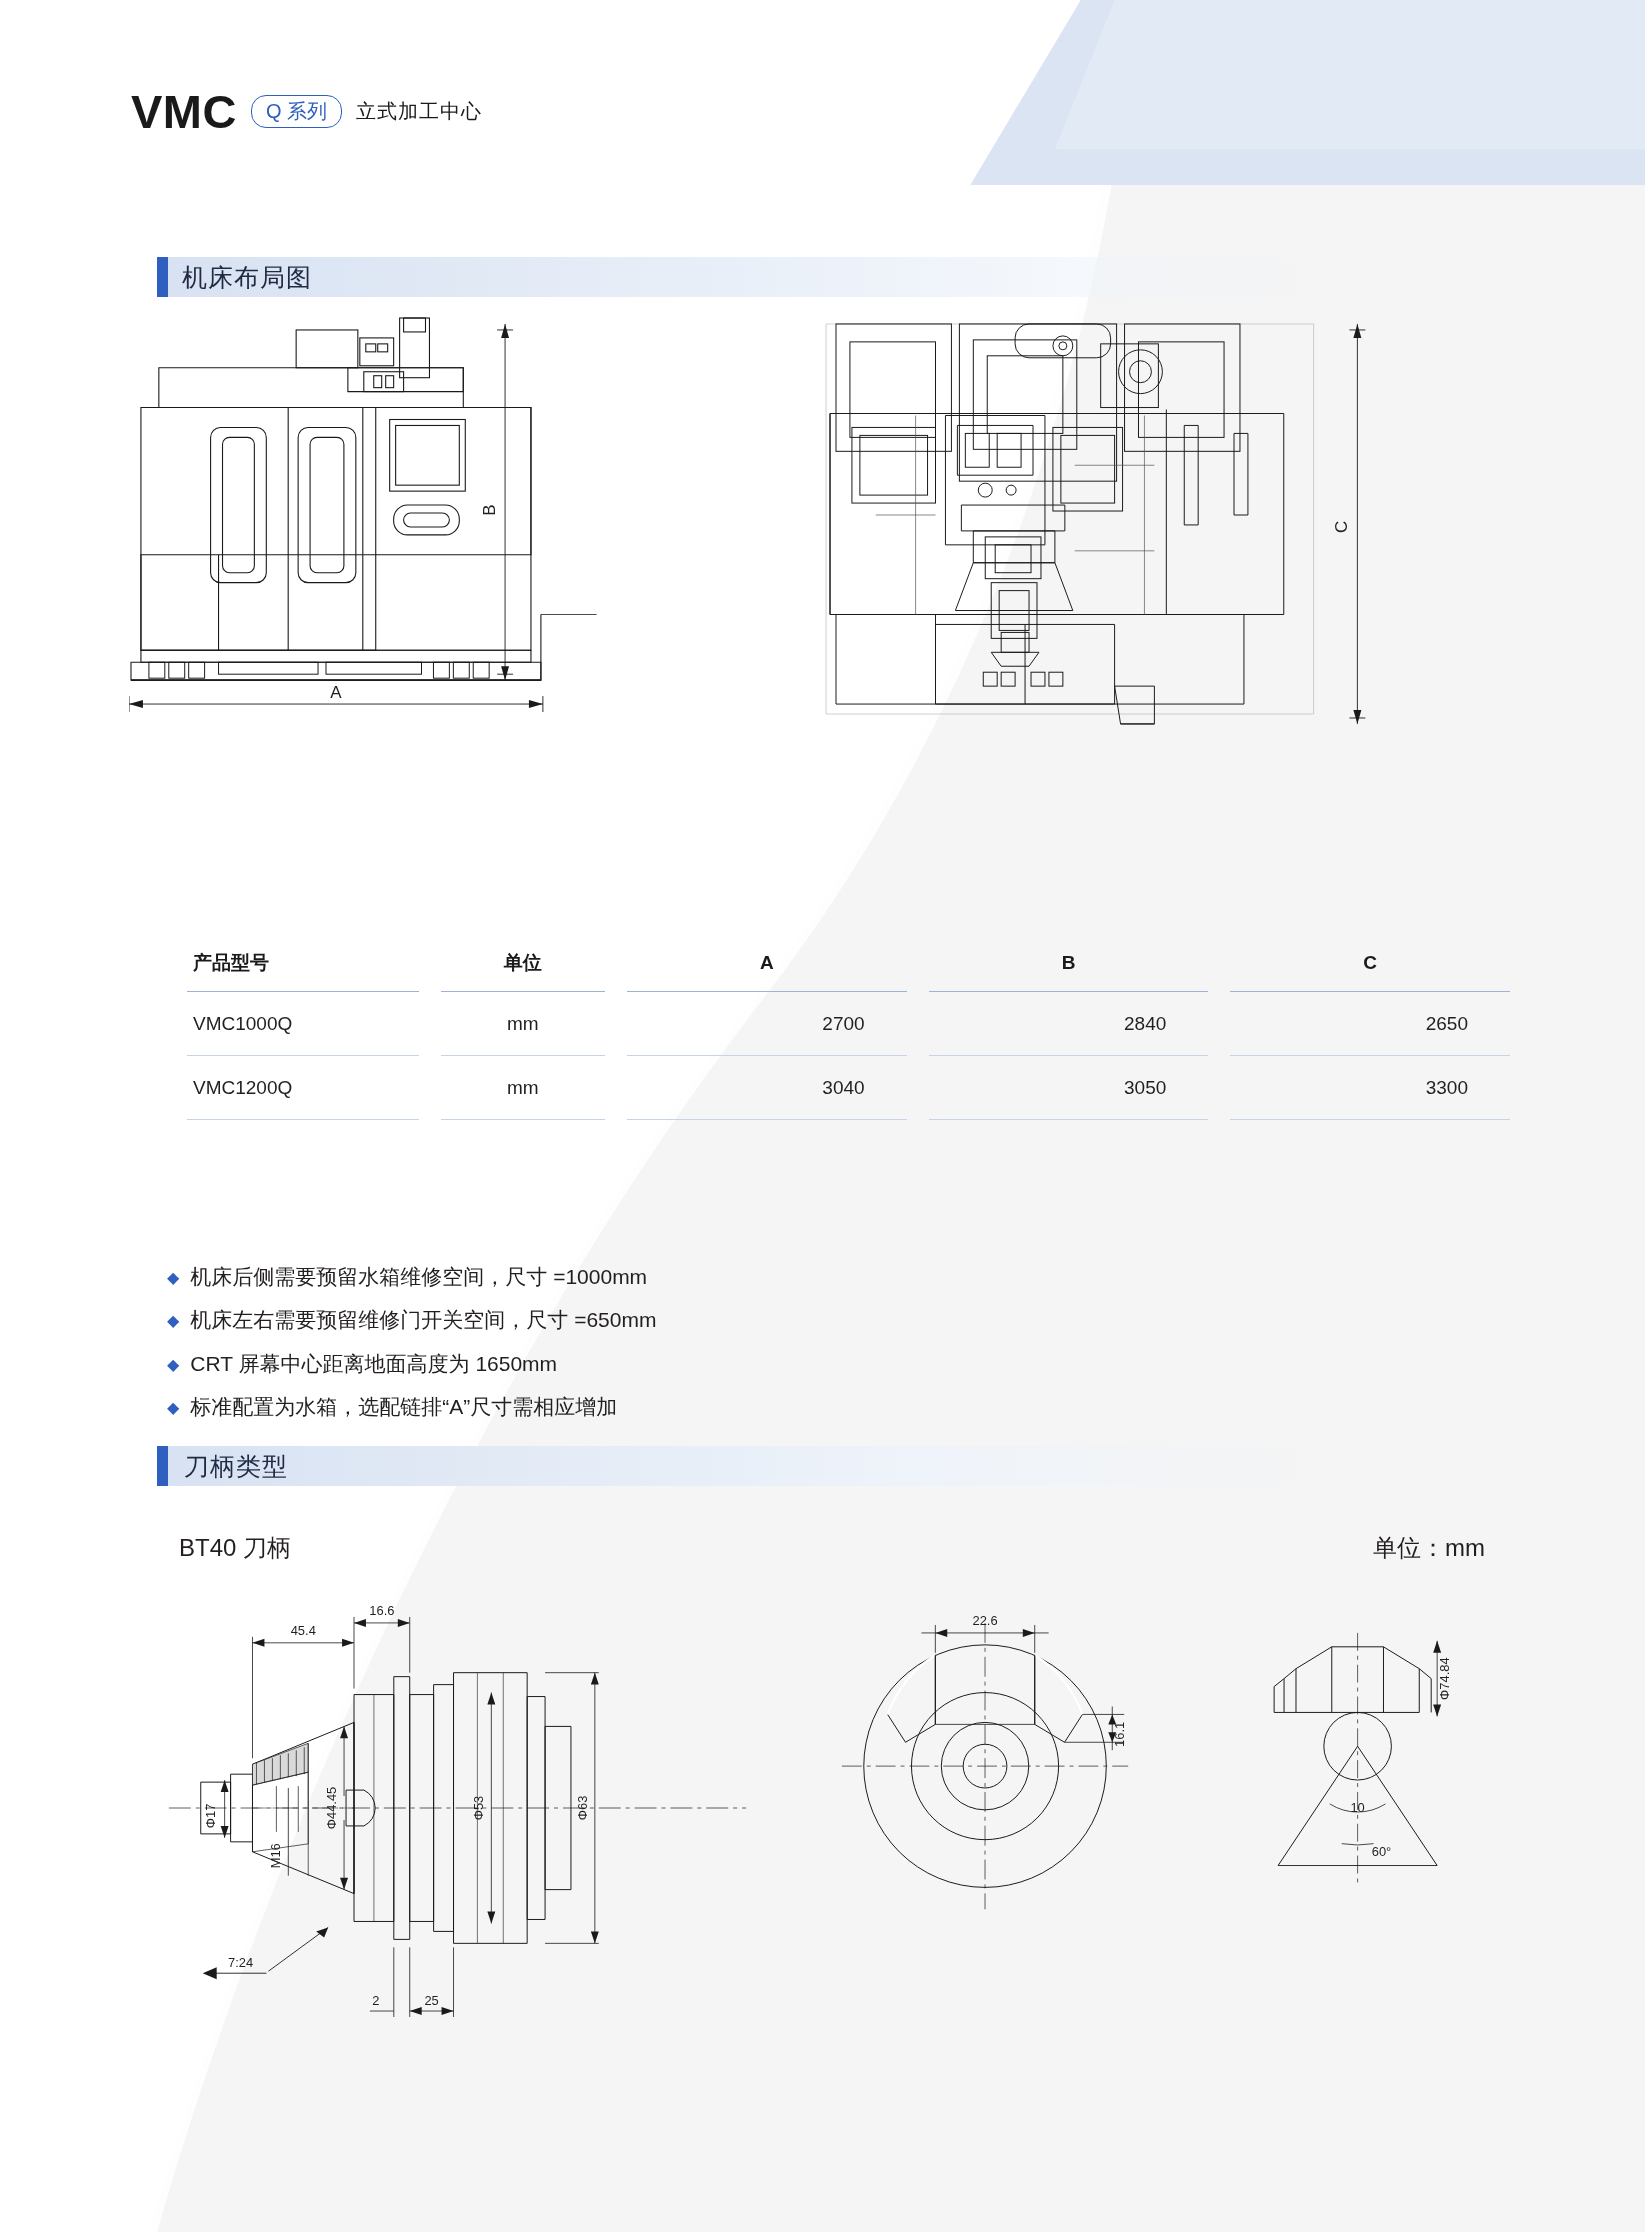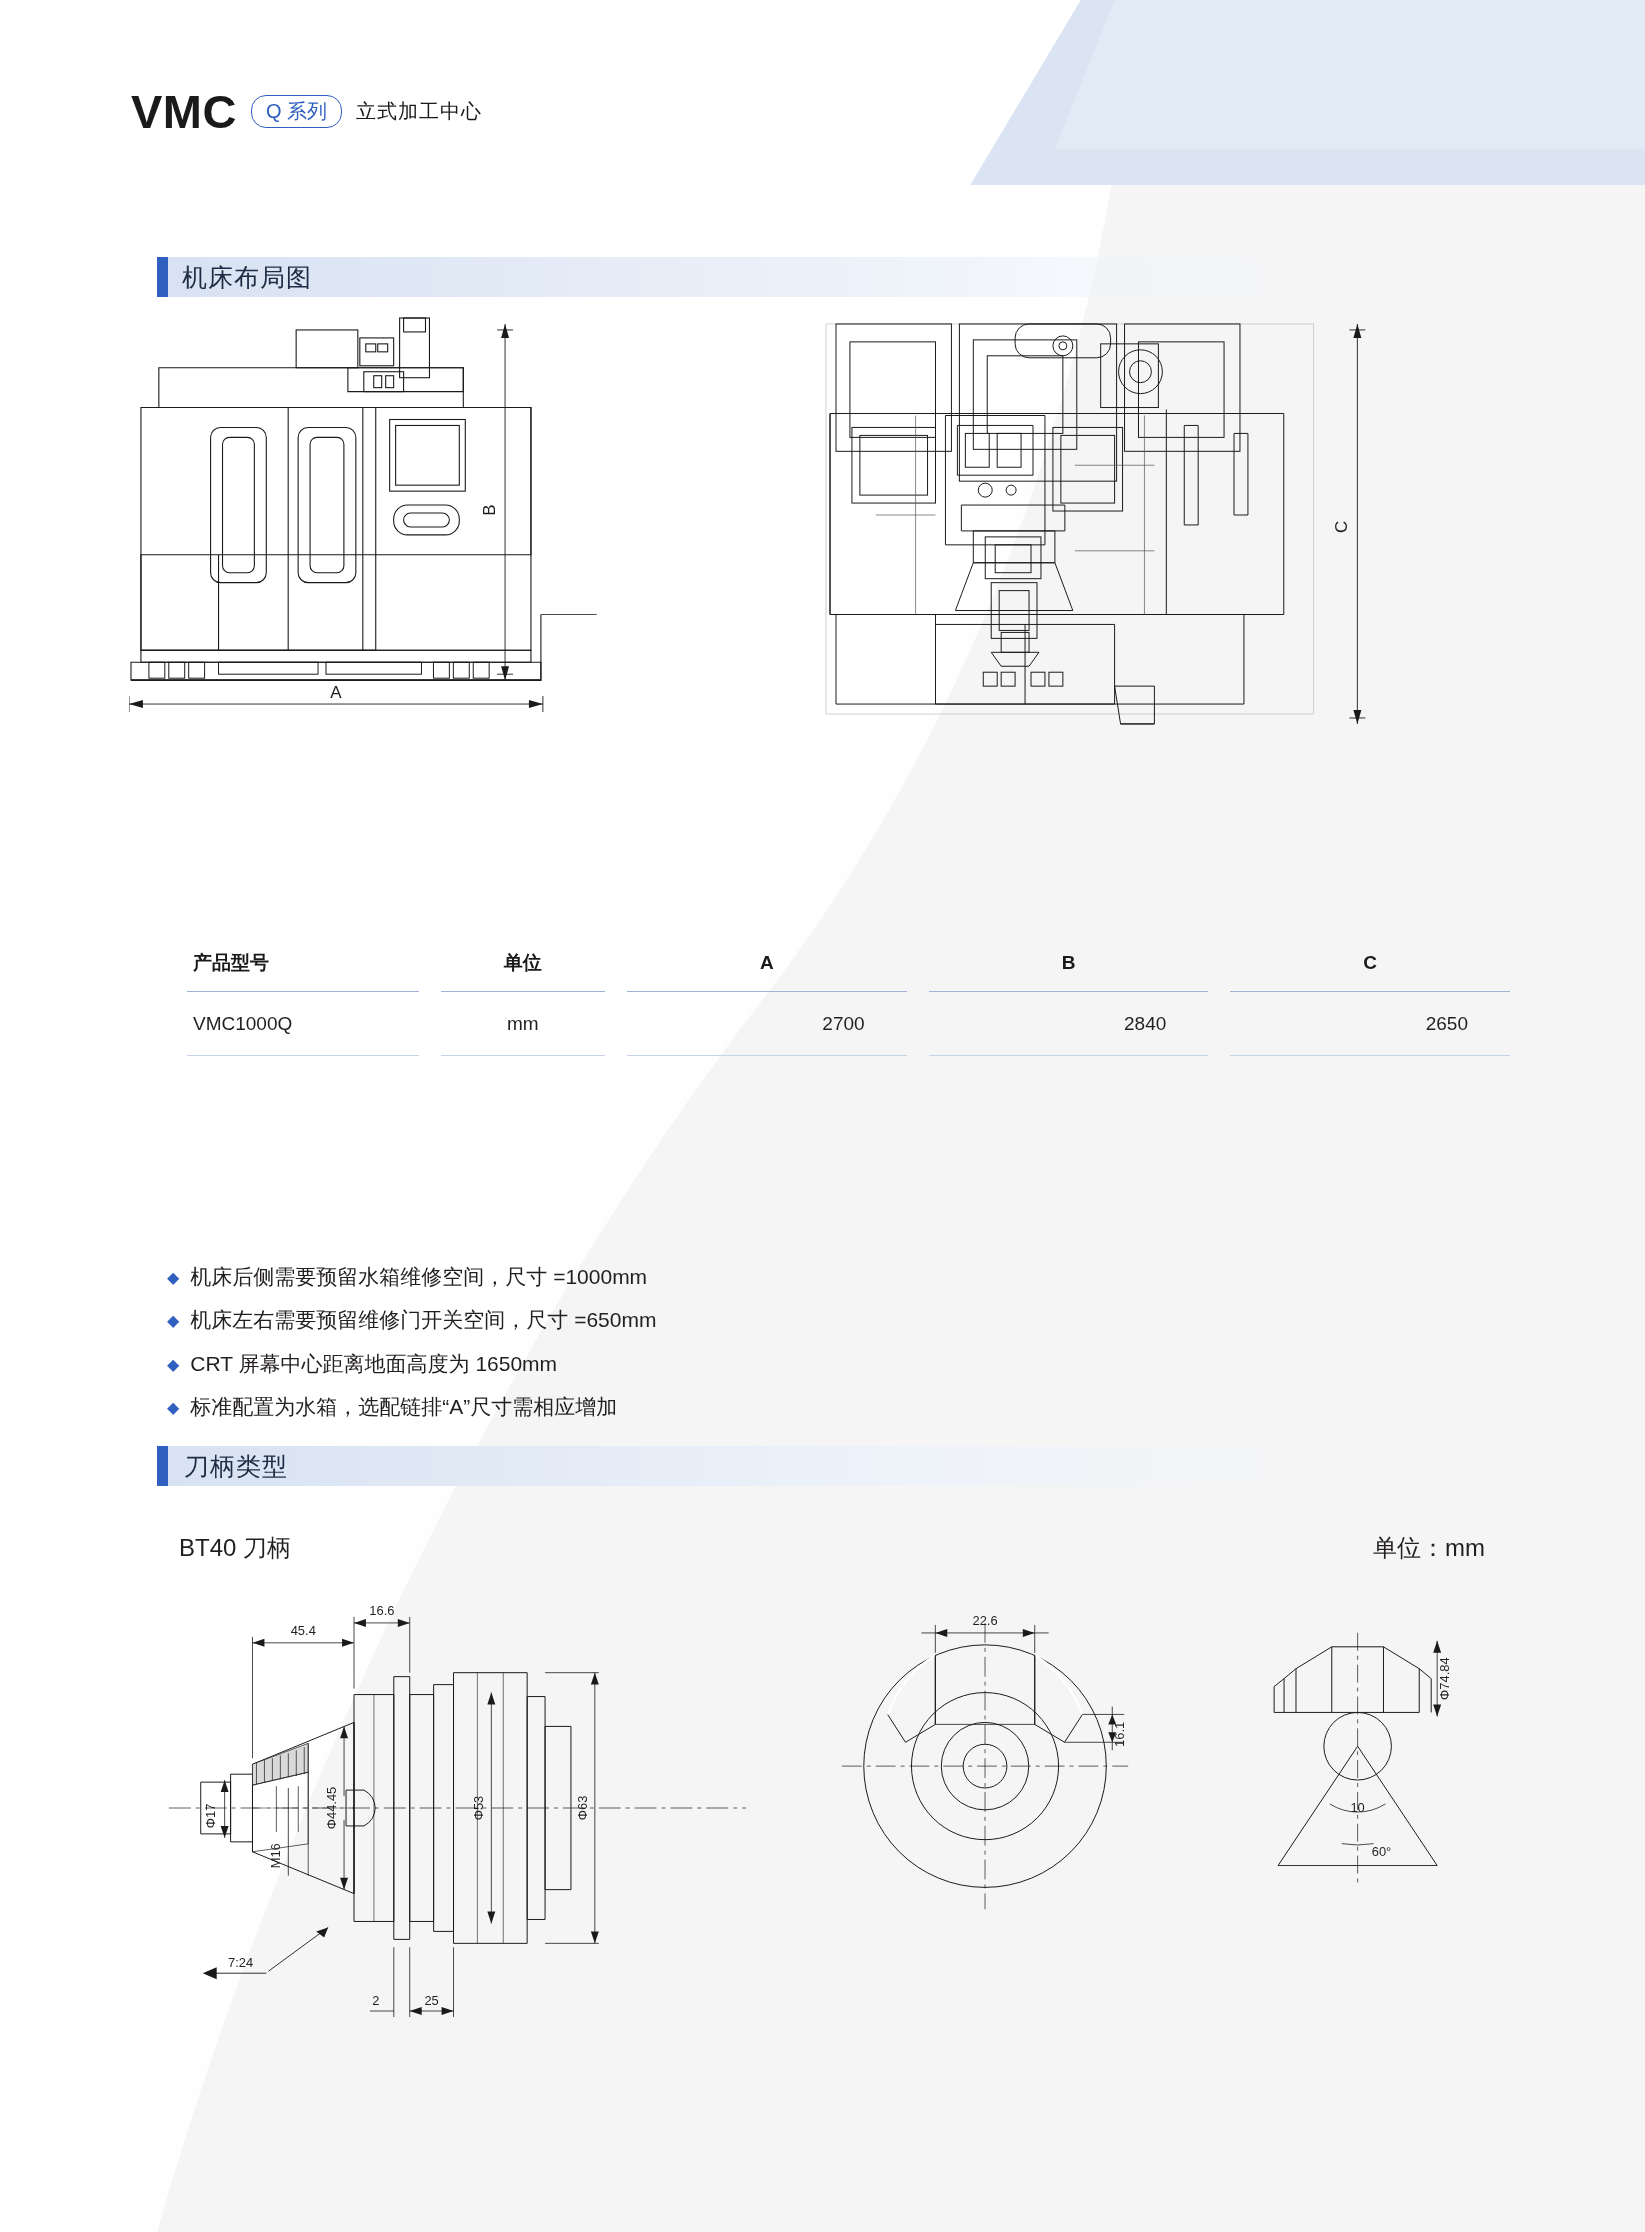--- a/index.html
+++ b/index.html
@@ -382,20 +382,31 @@
     <tr>
       <td class="c-model">VMC1000Q</td>
       <td class="gap-col"></td>
       <td class="c-unit">mm</td>
       <td class="gap-col"></td>
       <td class="c-dim">2700</td>
       <td class="gap-col"></td>
       <td class="c-dim">2840</td>
       <td class="gap-col"></td>
       <td class="c-dim">2650</td>
+    </tr>
+    <tr>
+      <td class="c-model">VMC1200Q</td>
+      <td class="gap-col"></td>
+      <td class="c-unit">mm</td>
+      <td class="gap-col"></td>
+      <td class="c-dim">3040</td>
+      <td class="gap-col"></td>
+      <td class="c-dim">3050</td>
+      <td class="gap-col"></td>
+      <td class="c-dim">3300</td>
     </tr>
   </tbody>
 </table>
 
 <div class="notes">
   <div class="note-row">
     <span class="note-diamond">◆</span>
     <span>机床后侧需要预留水箱维修空间，尺寸 =1000mm</span>
   </div>
   <div class="note-row">

